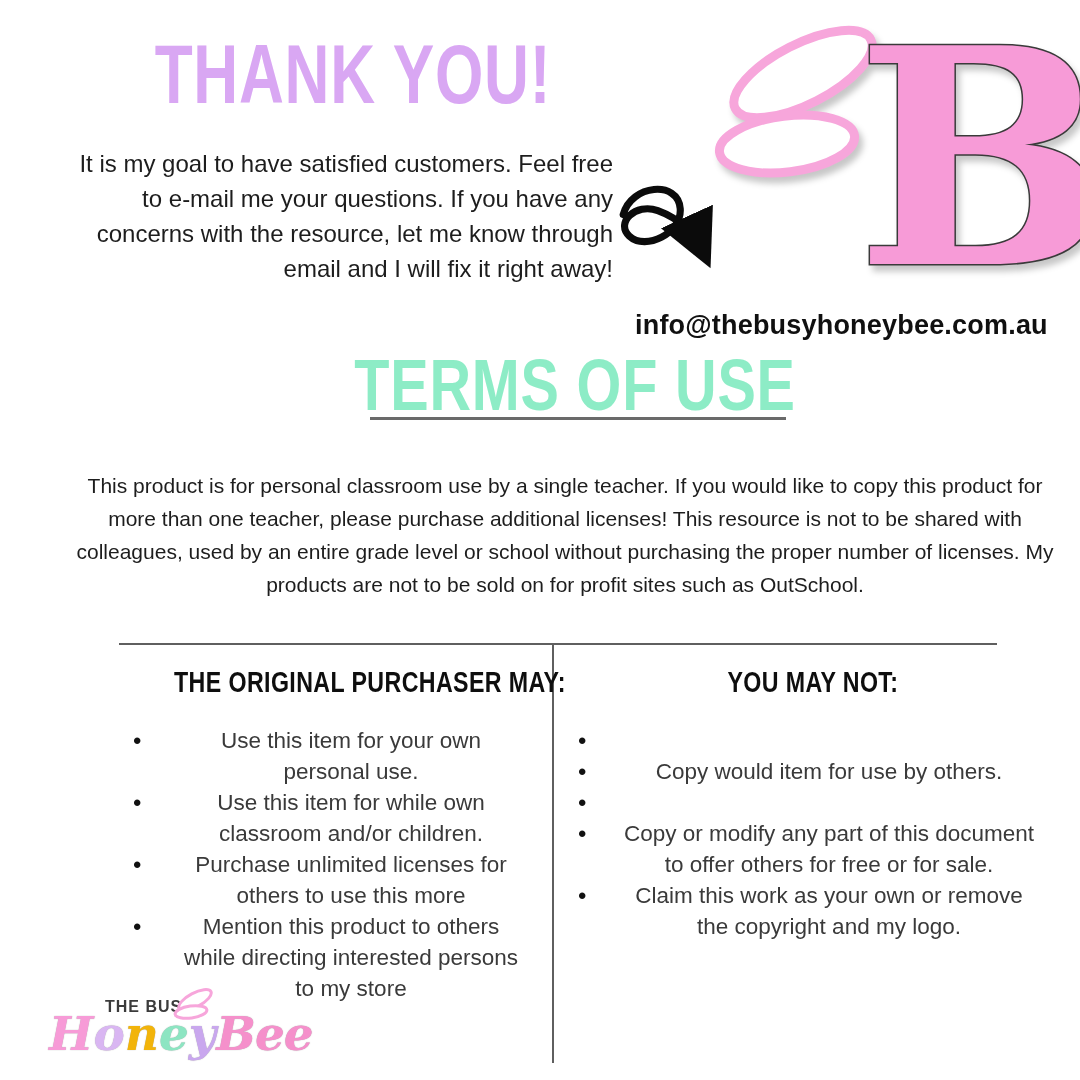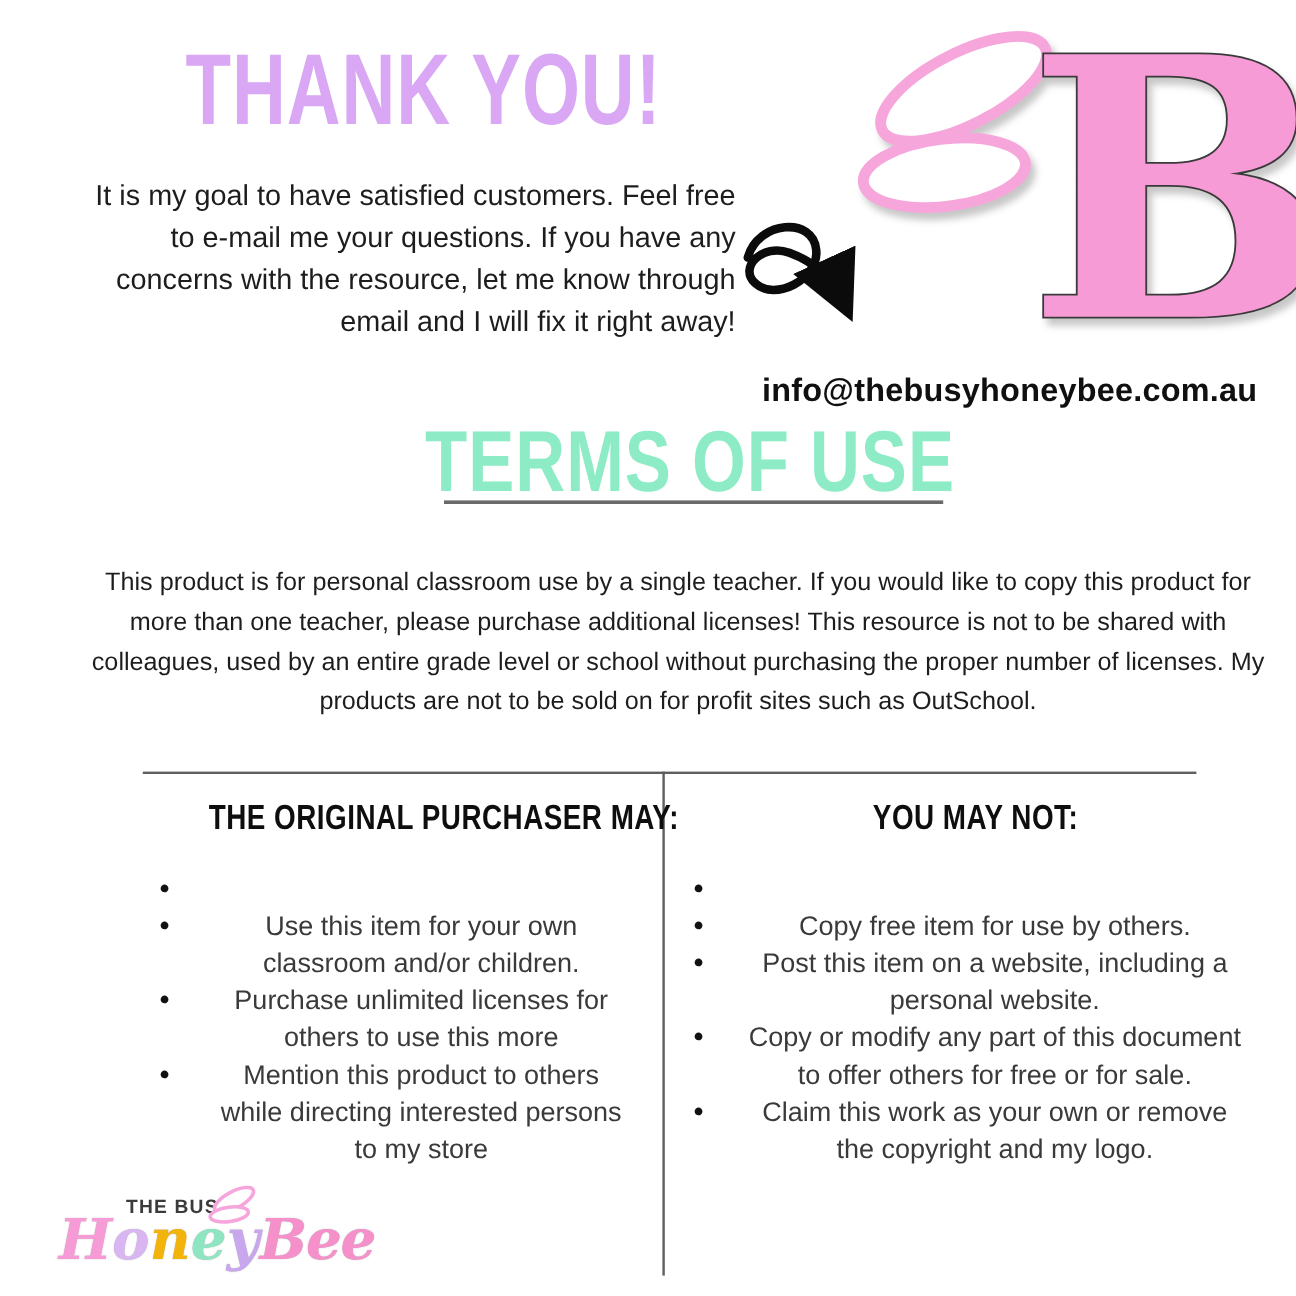--- a/index.html
+++ b/index.html
@@ -101,24 +101,25 @@
   <div class="hdivider"></div>
   <div class="vdivider"></div>
 
   <div class="col col-left">
     <h3 class="col-heading">
       <span class="condensed-md">THE ORIGINAL PURCHASER MAY:</span>
     </h3>
     <ul class="tou-list">
       <li>
         <span class="dot">•</span>
+        <div class="txt">Use this item for your own personal use.</div>
       </li>
       <li>
         <span class="dot">•</span>
-        <div class="txt">Use this item for your own classroom and/or children.</div>
+        <div class="txt">Use this item for while own classroom and/or children.</div>
       </li>
       <li>
         <span class="dot">•</span>
         <div class="txt">Purchase unlimited licenses for others to use this more</div>
       </li>
       <li>
         <span class="dot">•</span>
         <div class="txt">Mention this product to others while directing interested persons to my store</div>
       </li>
     </ul>
@@ -127,25 +128,24 @@
   <div class="col col-right">
     <h3 class="col-heading">
       <span class="condensed-md">YOU MAY NOT:</span>
     </h3>
     <ul class="tou-list">
       <li>
         <span class="dot">•</span>
       </li>
       <li>
         <span class="dot">•</span>
-        <div class="txt">Copy free item for use by others.</div>
+        <div class="txt">Copy would item for use by others.</div>
       </li>
       <li>
         <span class="dot">•</span>
-        <div class="txt">Post this item on a website, including a personal website.</div>
       </li>
       <li>
         <span class="dot">•</span>
         <div class="txt">Copy or modify any part of this document to offer others for free or for sale.</div>
       </li>
       <li>
         <span class="dot">•</span>
         <div class="txt">Claim this work as your own or remove the copyright and my logo.</div>
       </li>
     </ul>

